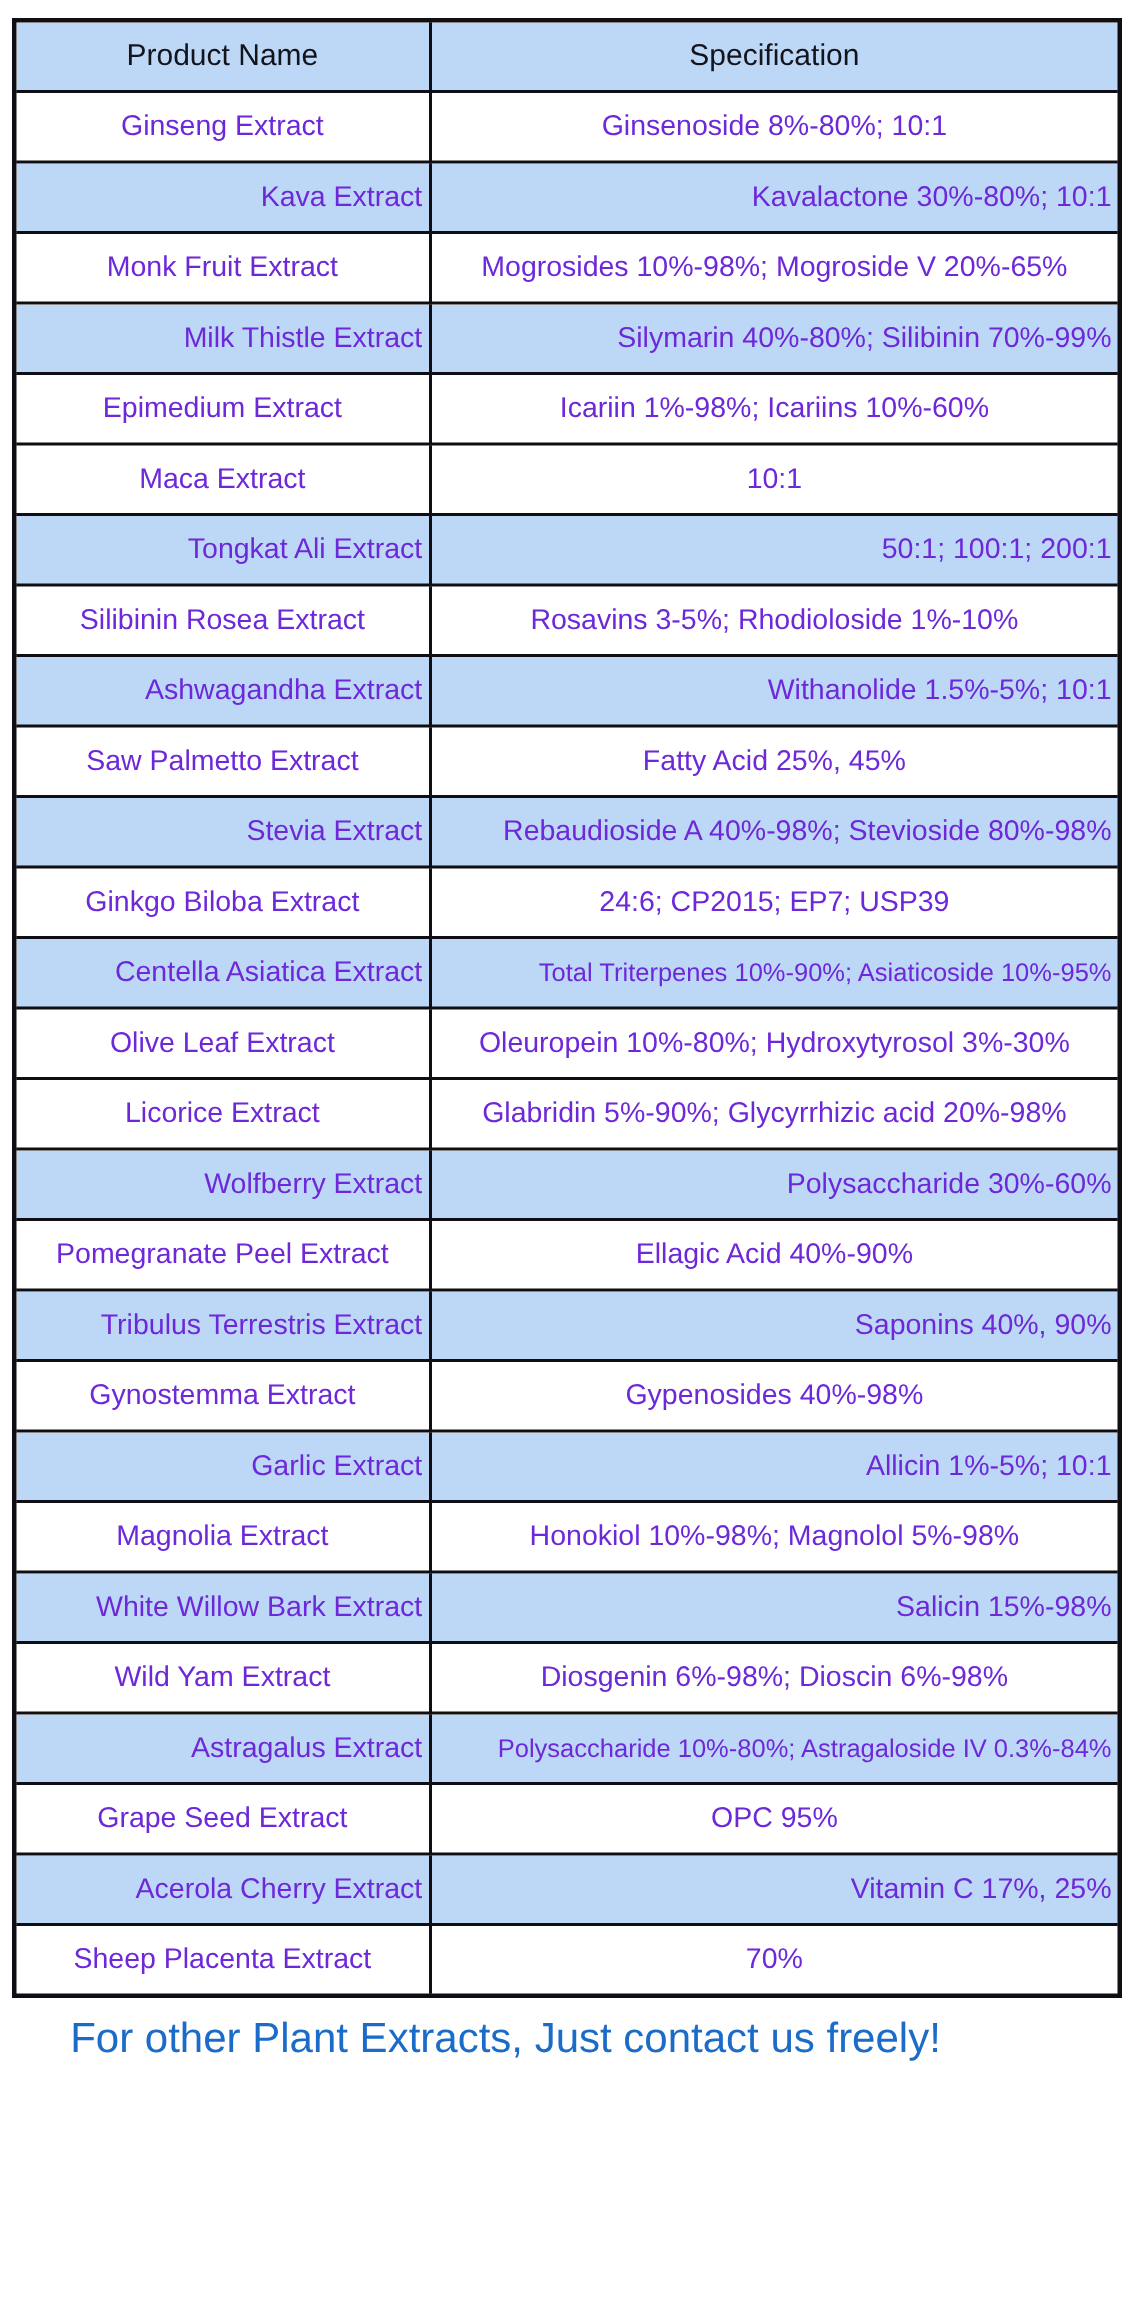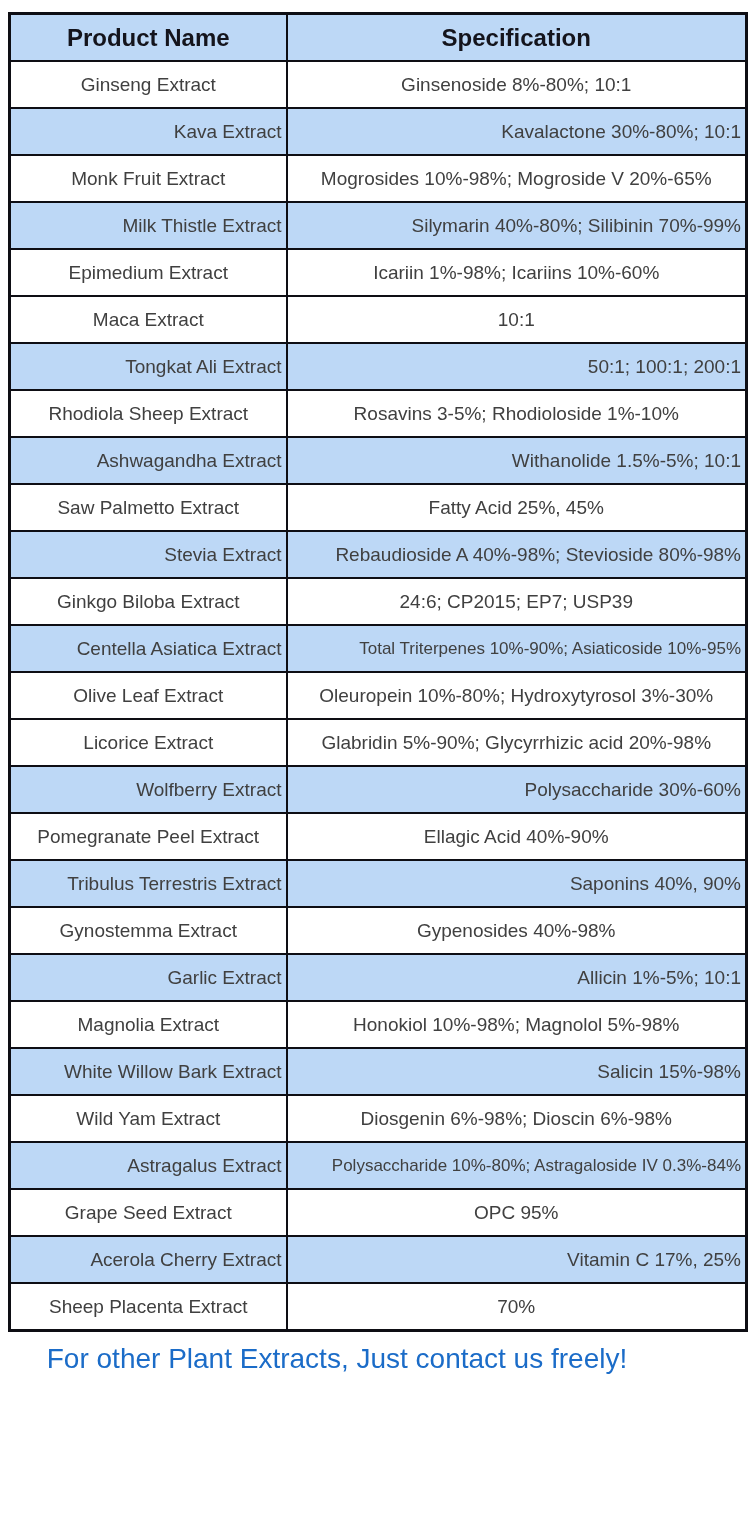--- a/index.html
+++ b/index.html
@@ -28,28 +28,28 @@
   .spec-table td {
     border: 2px solid #0e0e14;
     height: 45px;
     text-align: center;
     vertical-align: middle;
     padding: 0 4px;
     overflow: hidden;
     white-space: nowrap;
   }
   .spec-table th {
-    font-size: 24px;
-    font-weight: bold;
+    font-size: 20px;
+    font-weight: normal;
     color: #14141c;
     background: #bdd8f6;
   }
   .spec-table td {
     font-size: 19px;
-    color: #404040;
+    color: #6d28d9;
     background: #ffffff;
   }
   tr.row-blue td { background: #bdd8f6; text-align: right; }
   td.spec-small  { font-size: 17px; }
   .footer-note {
     width: 674px;
     text-align: center;
     padding: 10px 0 6px 0;
     font-size: 28px;
     line-height: 34px;
@@ -96,21 +96,21 @@
           </tr>
           <tr>
             <td>Maca Extract</td>
             <td>10:1</td>
           </tr>
           <tr class="row-blue">
             <td>Tongkat Ali Extract</td>
             <td>50:1; 100:1; 200:1</td>
           </tr>
           <tr>
-            <td>Rhodiola Sheep Extract</td>
+            <td>Silibinin Rosea Extract</td>
             <td>Rosavins 3-5%; Rhodioloside 1%-10%</td>
           </tr>
           <tr class="row-blue">
             <td>Ashwagandha Extract</td>
             <td>Withanolide 1.5%-5%; 10:1</td>
           </tr>
           <tr>
             <td>Saw Palmetto Extract</td>
             <td>Fatty Acid 25%, 45%</td>
           </tr>

